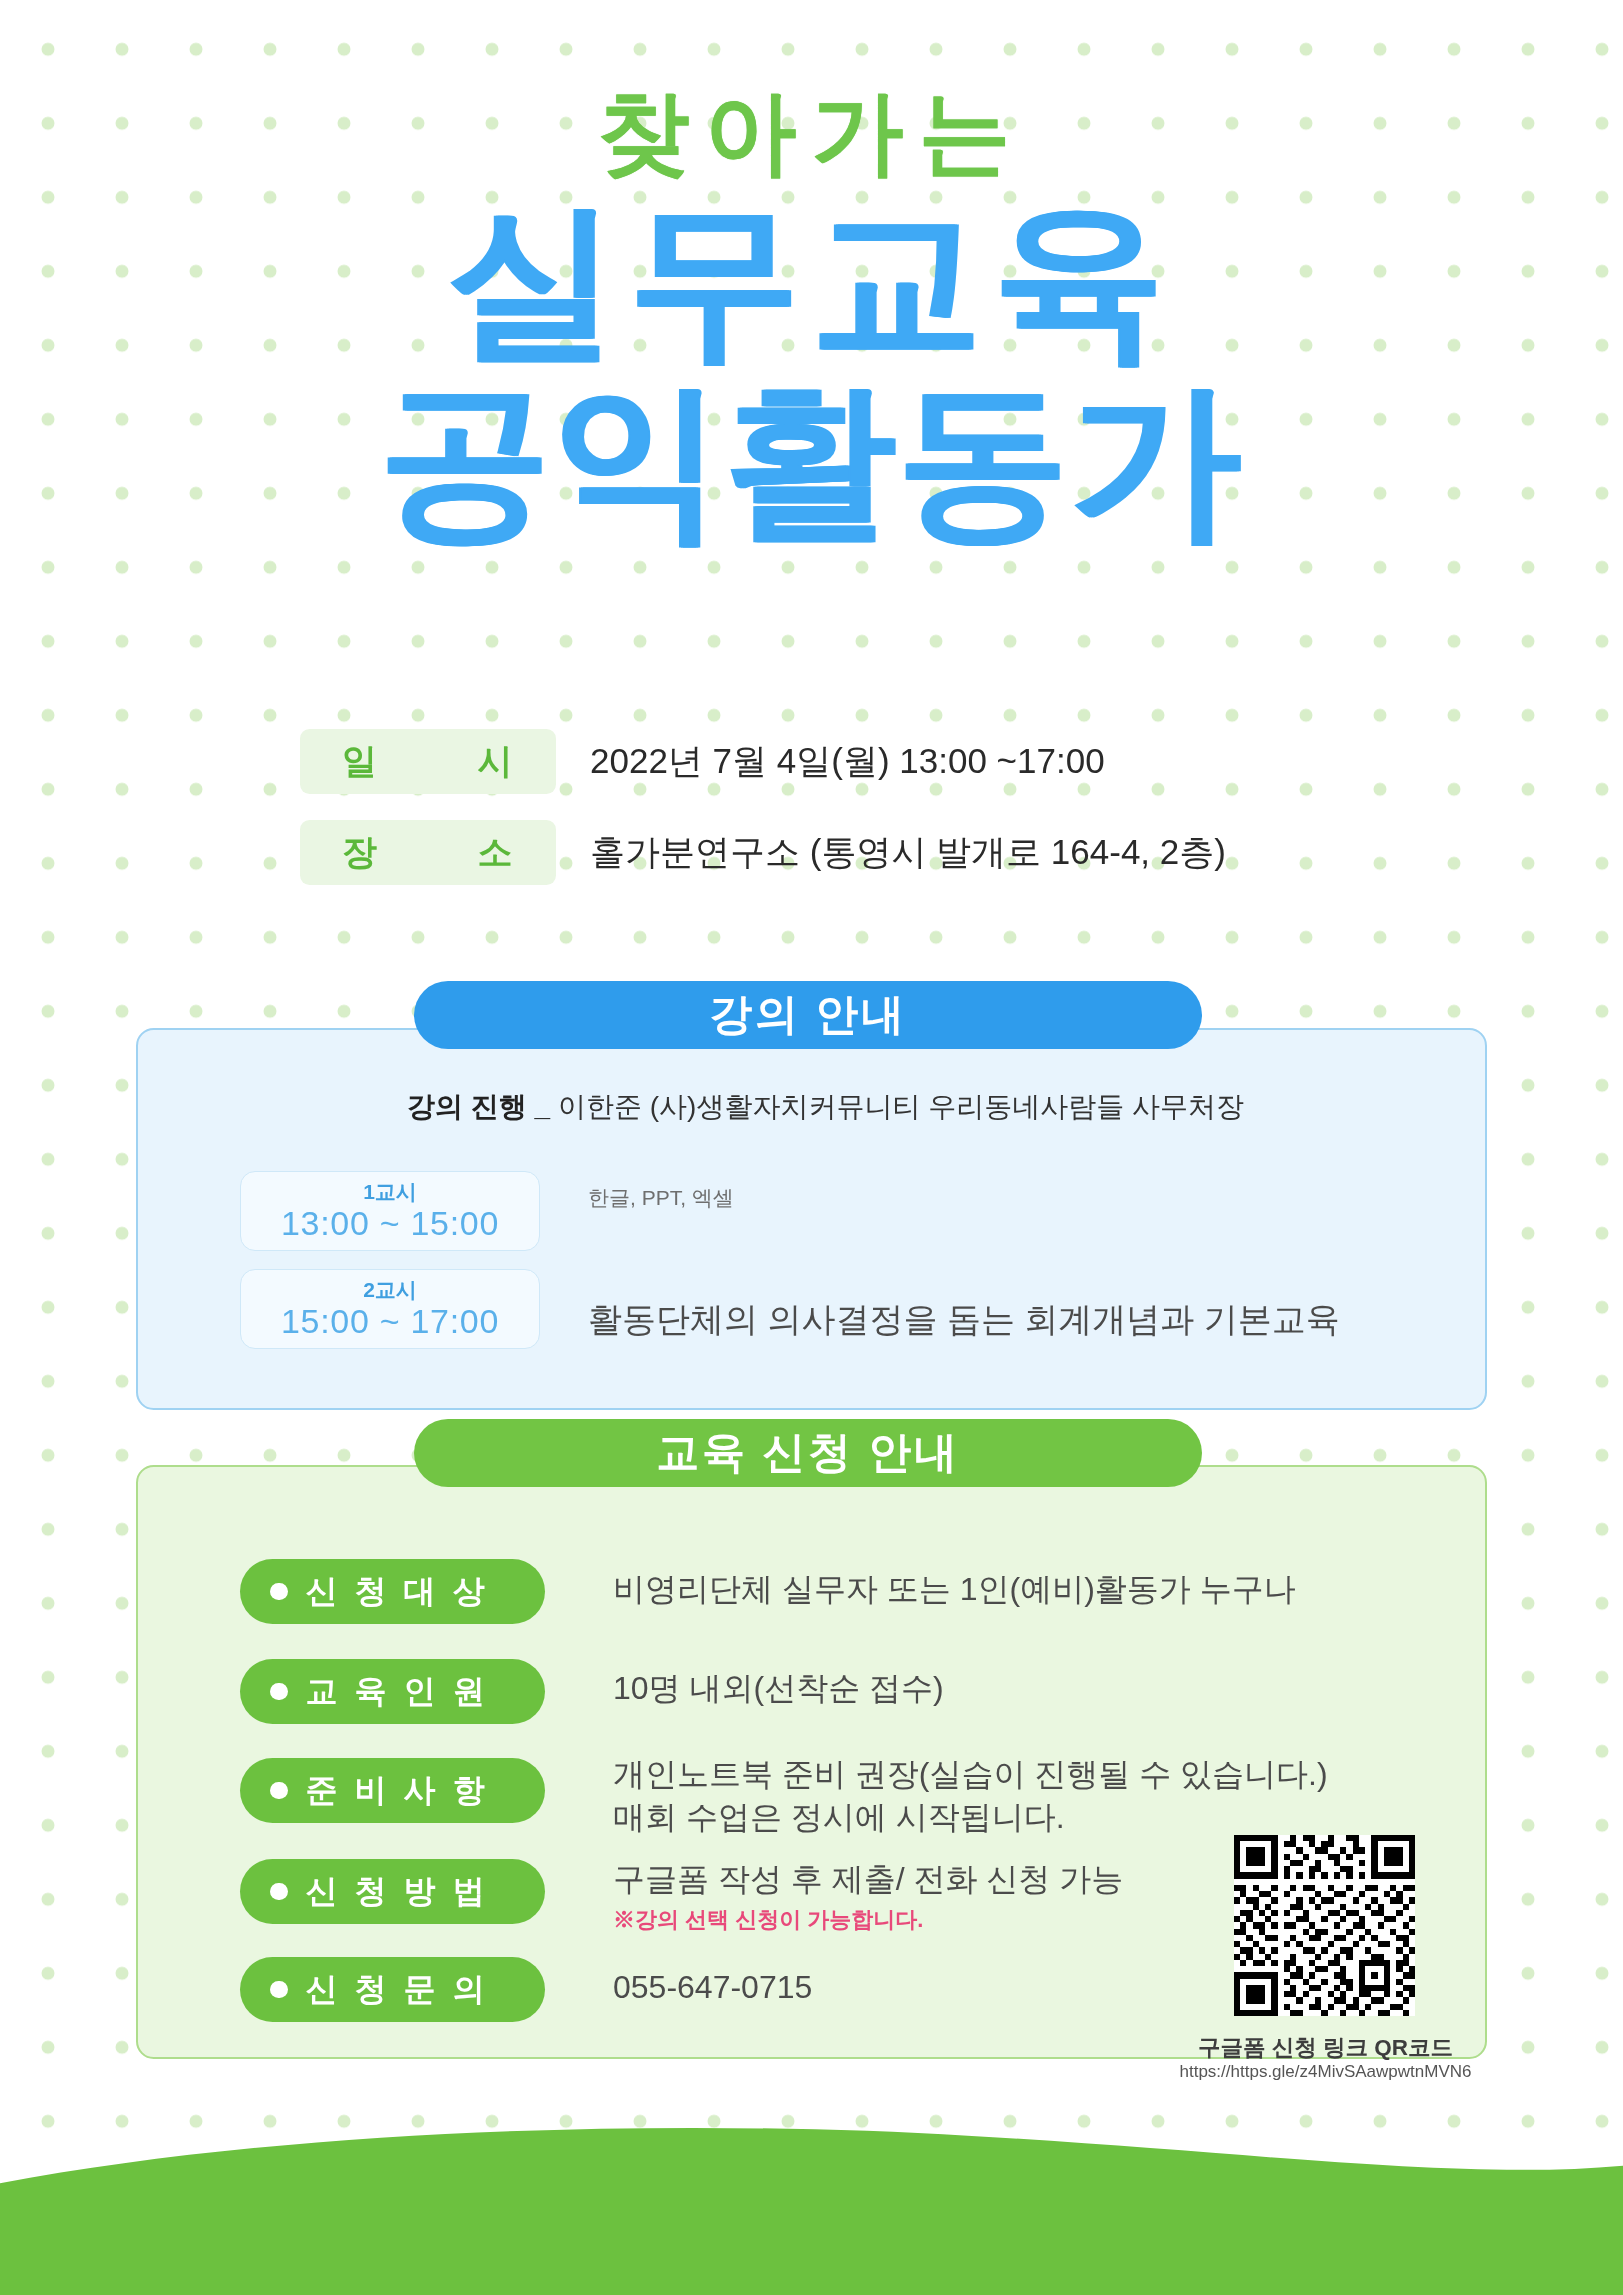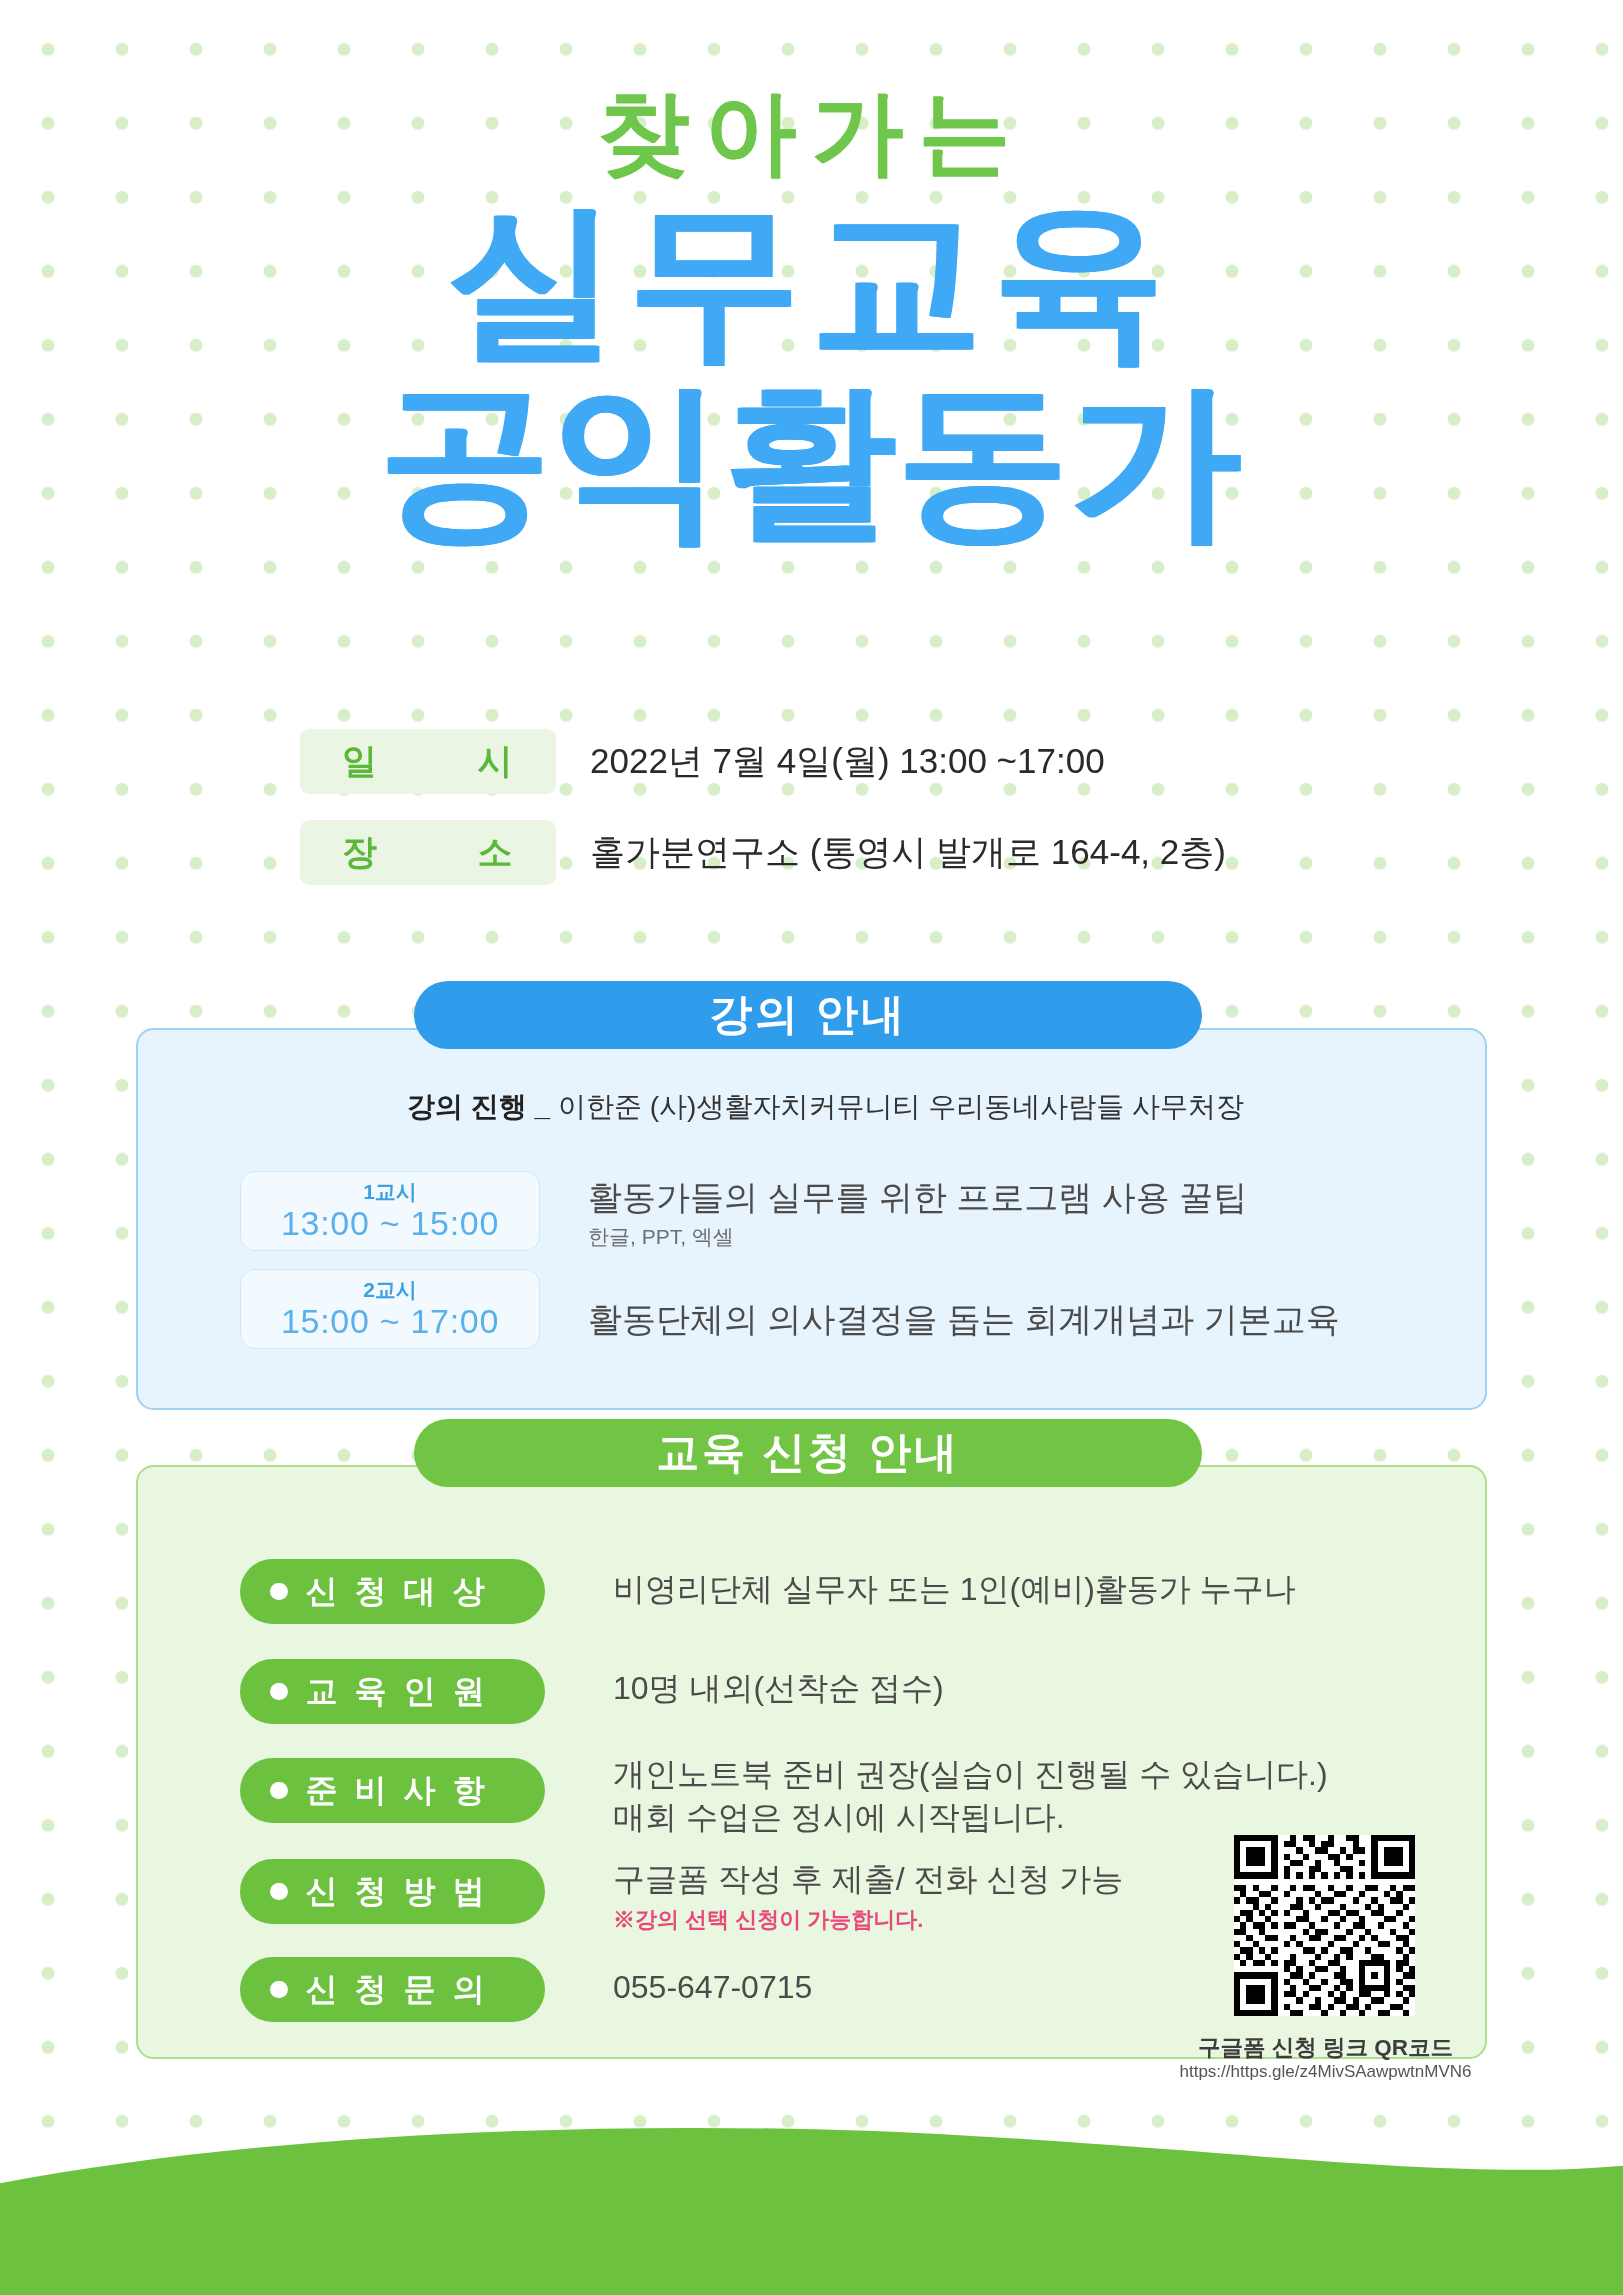--- a/index.html
+++ b/index.html
@@ -322,21 +322,20 @@
   <div class="lecture-host">
     <b>강의 진행 _</b>
     <span>이한준 (사)생활자치커뮤니티 우리동네사람들 사무처장</span>
   </div>
 
   <div class="period p1">
     <div class="p-no">1교시</div>
     <div class="p-time">13:00 ~ 15:00</div>
   </div>
   <div class="lecture-desc d1">
-    <div class="d-main">활동가들의 실무를 위한 프로그램 사용 꿀팁</div>
     <div class="d-sub">한글, PPT, 엑셀</div>
   </div>
 
   <div class="period p2">
     <div class="p-no">2교시</div>
     <div class="p-time">15:00 ~ 17:00</div>
   </div>
   <div class="lecture-desc d2">
     <div class="d-main">활동단체의 의사결정을 돕는 회계개념과 기본교육</div>
   </div>

